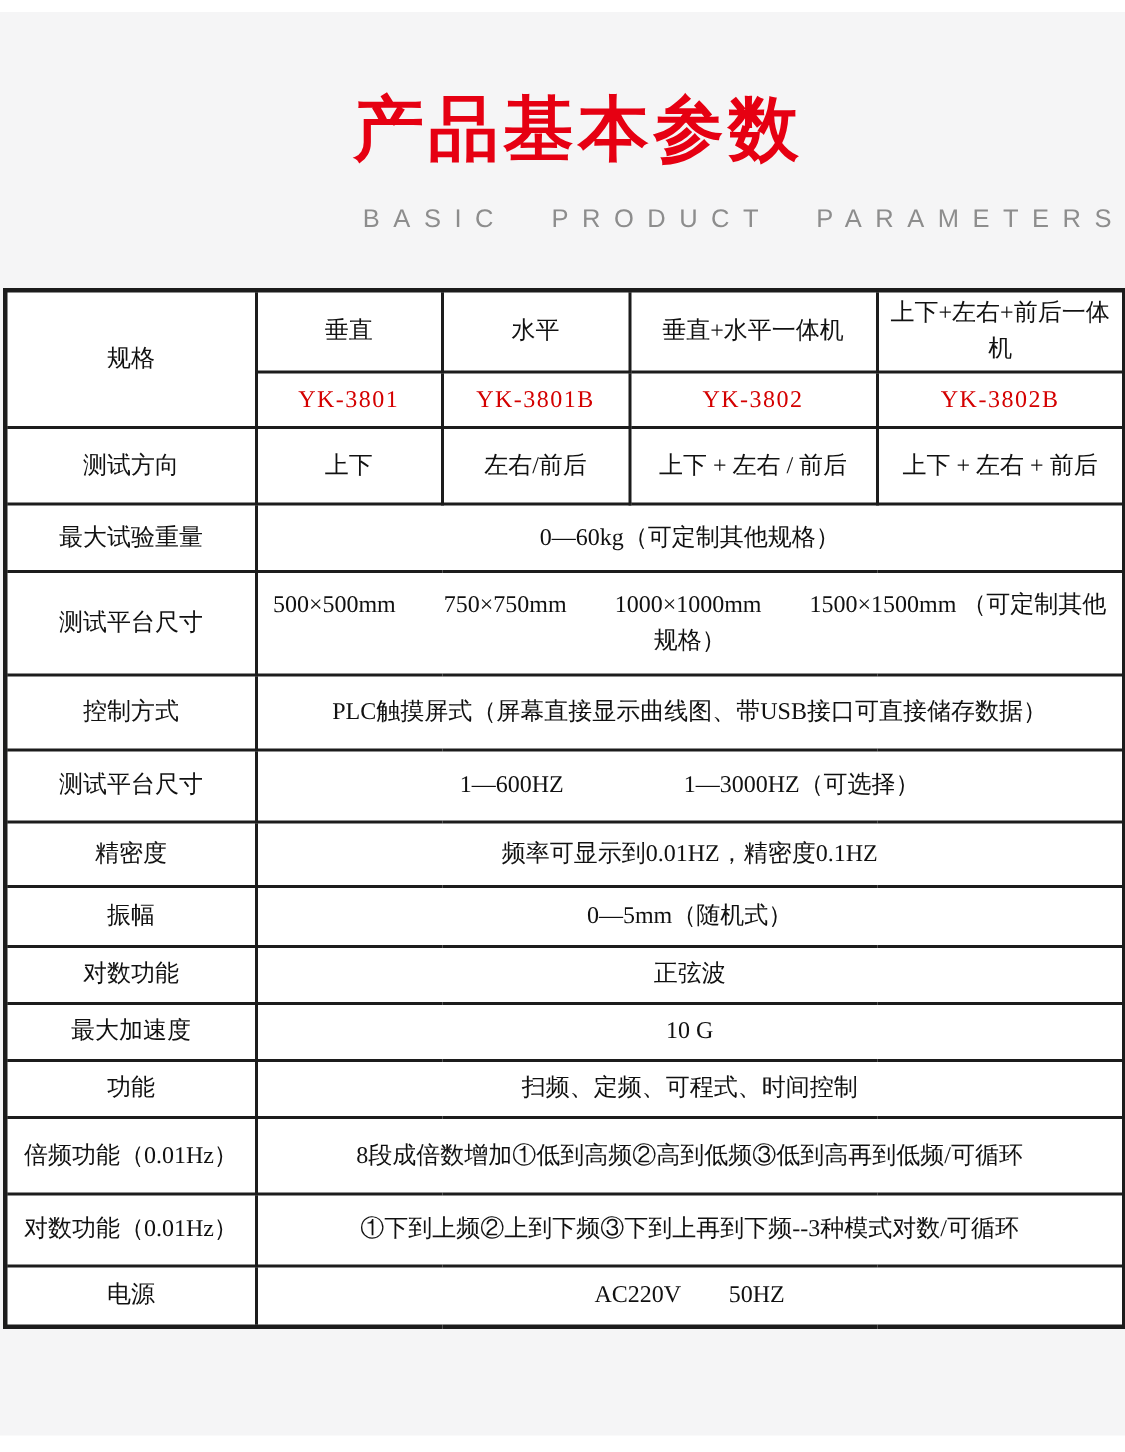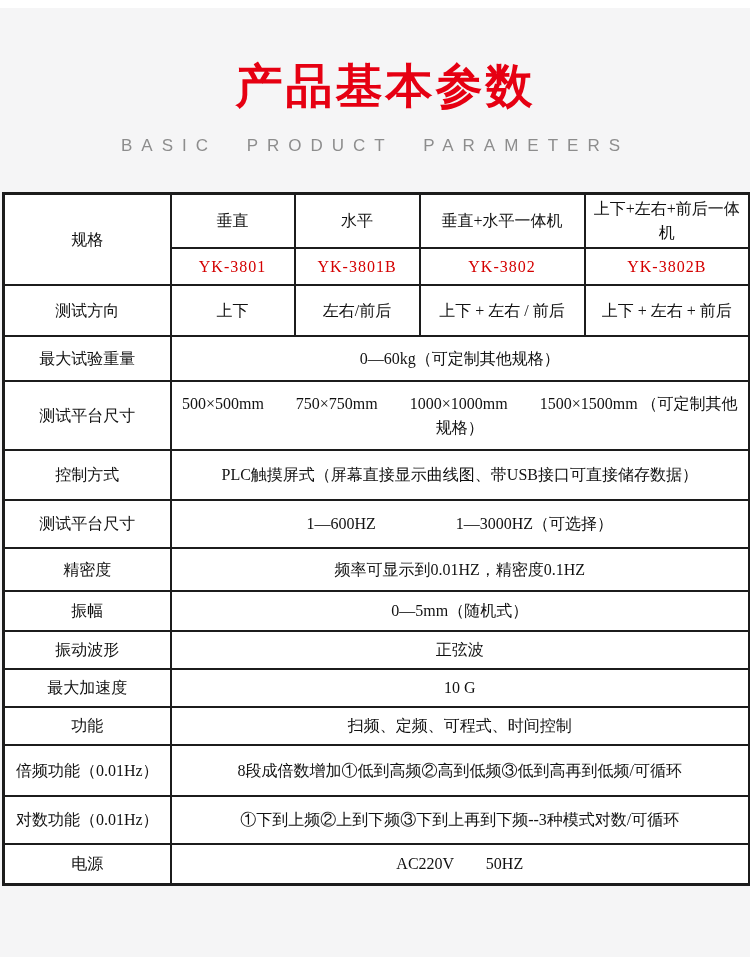--- a/index.html
+++ b/index.html
@@ -21,20 +21,21 @@
     margin-top:60px;
     font-size:47px; font-weight:bold; letter-spacing:3px;
     color:#e60012; line-height:52px;
     font-family:"Liberation Sans","DejaVu Sans",sans-serif;
     padding-left:21px;
   }
   .subtitle {
     margin-top:24px;
     font-size:17px; color:#8d8d8d; letter-spacing:9px; word-spacing:16px;
     font-weight:400;
+    text-align:right;
   }
   table.spec {
     position:absolute; left:2px; top:192px;
     width:746px; border-collapse:collapse; table-layout:fixed;
     background:#ffffff;
     border:3px solid #1c1c1c;
     font-family:"Liberation Serif","DejaVu Serif",serif;
     color:#111111;
   }
   table.spec td {
@@ -108,21 +109,21 @@
       </tr>
       <tr style="height:43px">
         <td class="label-cell">精密度</td>
         <td colspan="4" class="value-cell">频率可显示到0.01HZ，精密度0.1HZ</td>
       </tr>
       <tr style="height:40px">
         <td class="label-cell">振幅</td>
         <td colspan="4" class="value-cell">0—5mm（随机式）</td>
       </tr>
       <tr style="height:38px">
-        <td class="label-cell">振动波形</td>
+        <td class="label-cell">对数功能</td>
         <td colspan="4" class="value-cell">正弦波</td>
       </tr>
       <tr style="height:38px">
         <td class="label-cell">最大加速度</td>
         <td colspan="4" class="value-cell">10 G</td>
       </tr>
       <tr style="height:38px">
         <td class="label-cell">功能</td>
         <td colspan="4" class="value-cell">扫频、定频、可程式、时间控制</td>
       </tr>

